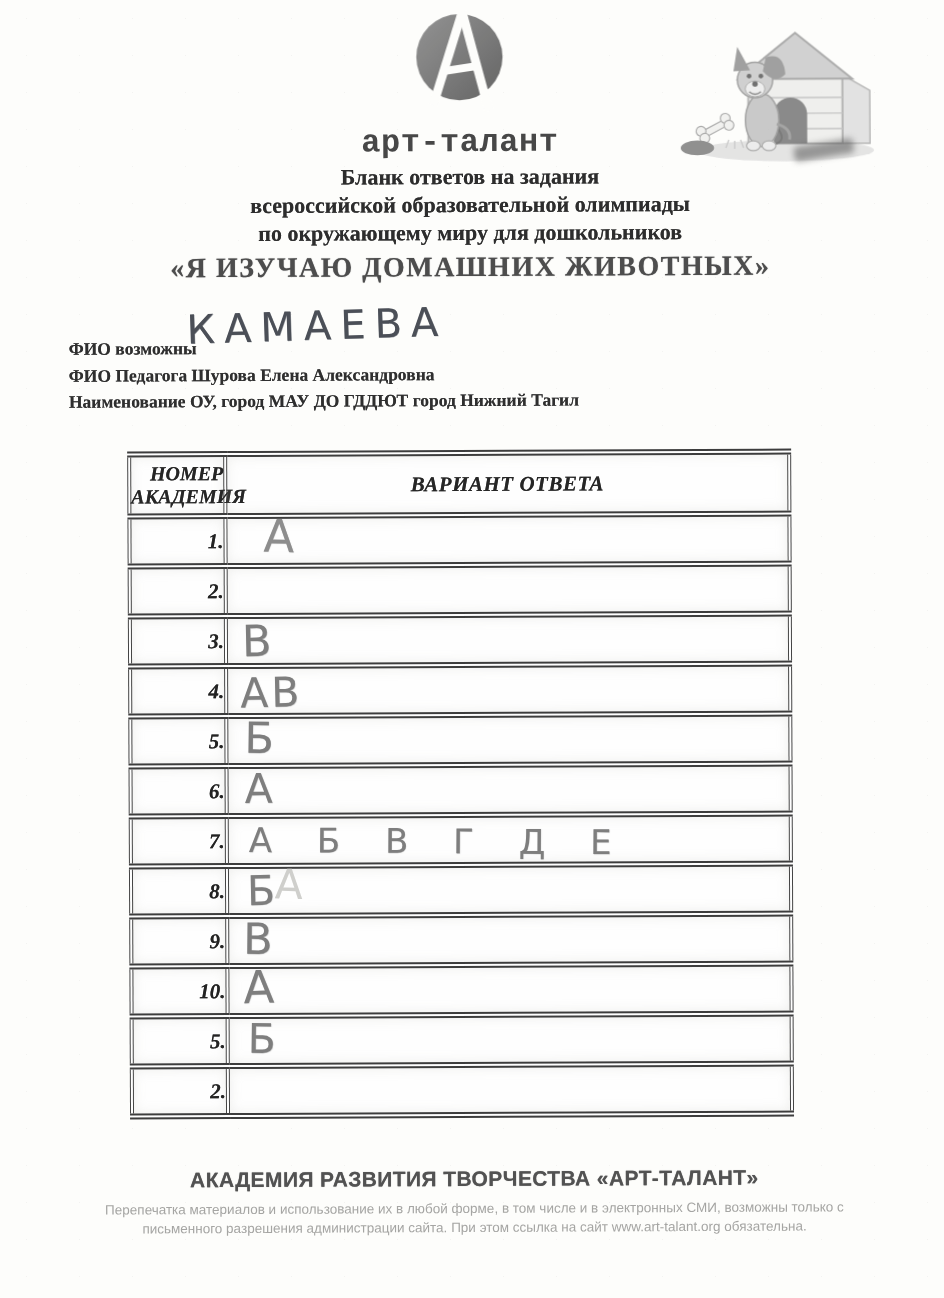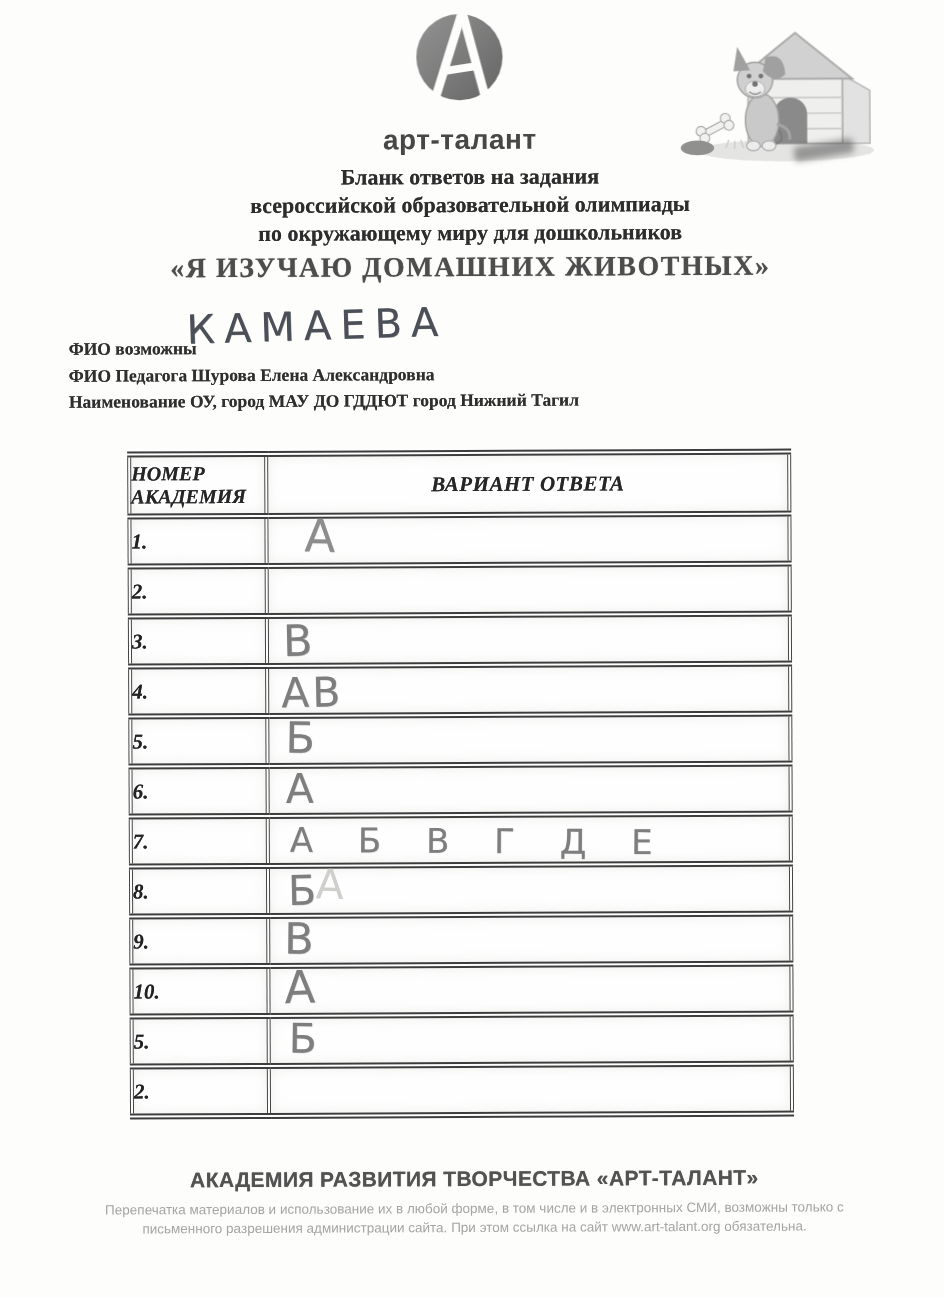--- a/index.html
+++ b/index.html
@@ -8,22 +8,22 @@
          font-family:"Liberation Sans", sans-serif; }
 
   .page { position:relative; width:944px; height:1298px; background:#fdfdfb;
           background-image:radial-gradient(rgba(200,200,195,.18) 0.6px, transparent 0.7px);
           background-size:53px 37px; overflow:hidden; }
   .tilt { position:absolute; inset:0; transform:rotate(-0.25deg); }
 
   
   .logo { position:absolute; top:8px; left:352px; width:220px; text-align:center; }
   .logo svg { display:block; margin:0 auto; filter:blur(.3px); opacity:.92; }
-  .logo-text { margin-top:12px; font-size:28px; font-weight:600; color:#474747;
-               letter-spacing:.5px; font-family:Liberation Sans, sans-serif; }
+  .logo-text { margin-top:12px; font-size:32px; font-weight:600; color:#474747;
+               letter-spacing:.5px; font-family:Liberation Mono, monospace; }
 
   
   .dog { position:absolute; top:20px; right:58px; width:206px; height:150px;
          opacity:.8; filter:blur(.4px); }
 
   
   .smudge { position:absolute; left:796px; top:144px; width:60px; height:15px;
             background:#4a4a4a; transform:rotate(-9deg); filter:blur(3px);
             opacity:.5; border-radius:4px; }
 
@@ -46,21 +46,21 @@
 
   
   .answer-table { position:absolute; left:128px; top:450px; width:664px;
                   border-collapse:collapse; table-layout:fixed;
                   background:#fefefe; }
   .answer-table td { border-top:6px double #3d3d3d; border-bottom:6px double #3d3d3d;
                      border-left:4px double #454545; border-right:4px double #454545;
                      vertical-align:middle; box-shadow:inset 0 0 12px rgba(190,190,185,.25); }
   .answer-table tr.hdr td { height:62px; }
   .answer-table tr.row td { height:50px; }
-  td.c-num { width:137px; text-align:left; }
+  td.c-num { width:96px; text-align:right; }
   .th-txt { font-family:"Liberation Serif", serif; font-style:italic; font-weight:bold;
             font-size:20px; line-height:23px; color:#262626; text-shadow:0 0 .6px #555;
             display:block; }
   .th-ans { font-size:21px; letter-spacing:.5px; }
   .num-txt { font-family:"Liberation Serif", serif; font-style:italic; font-weight:bold;
              font-size:21px; color:#232323; text-shadow:0 0 .6px #555; }
 
   td.c-ans { padding-left:8px; position:relative; }
   .hw { display:inline-block; position:relative; font-family:"DejaVu Sans", sans-serif;
         font-weight:400; color:#7e7e7e; line-height:.9;

